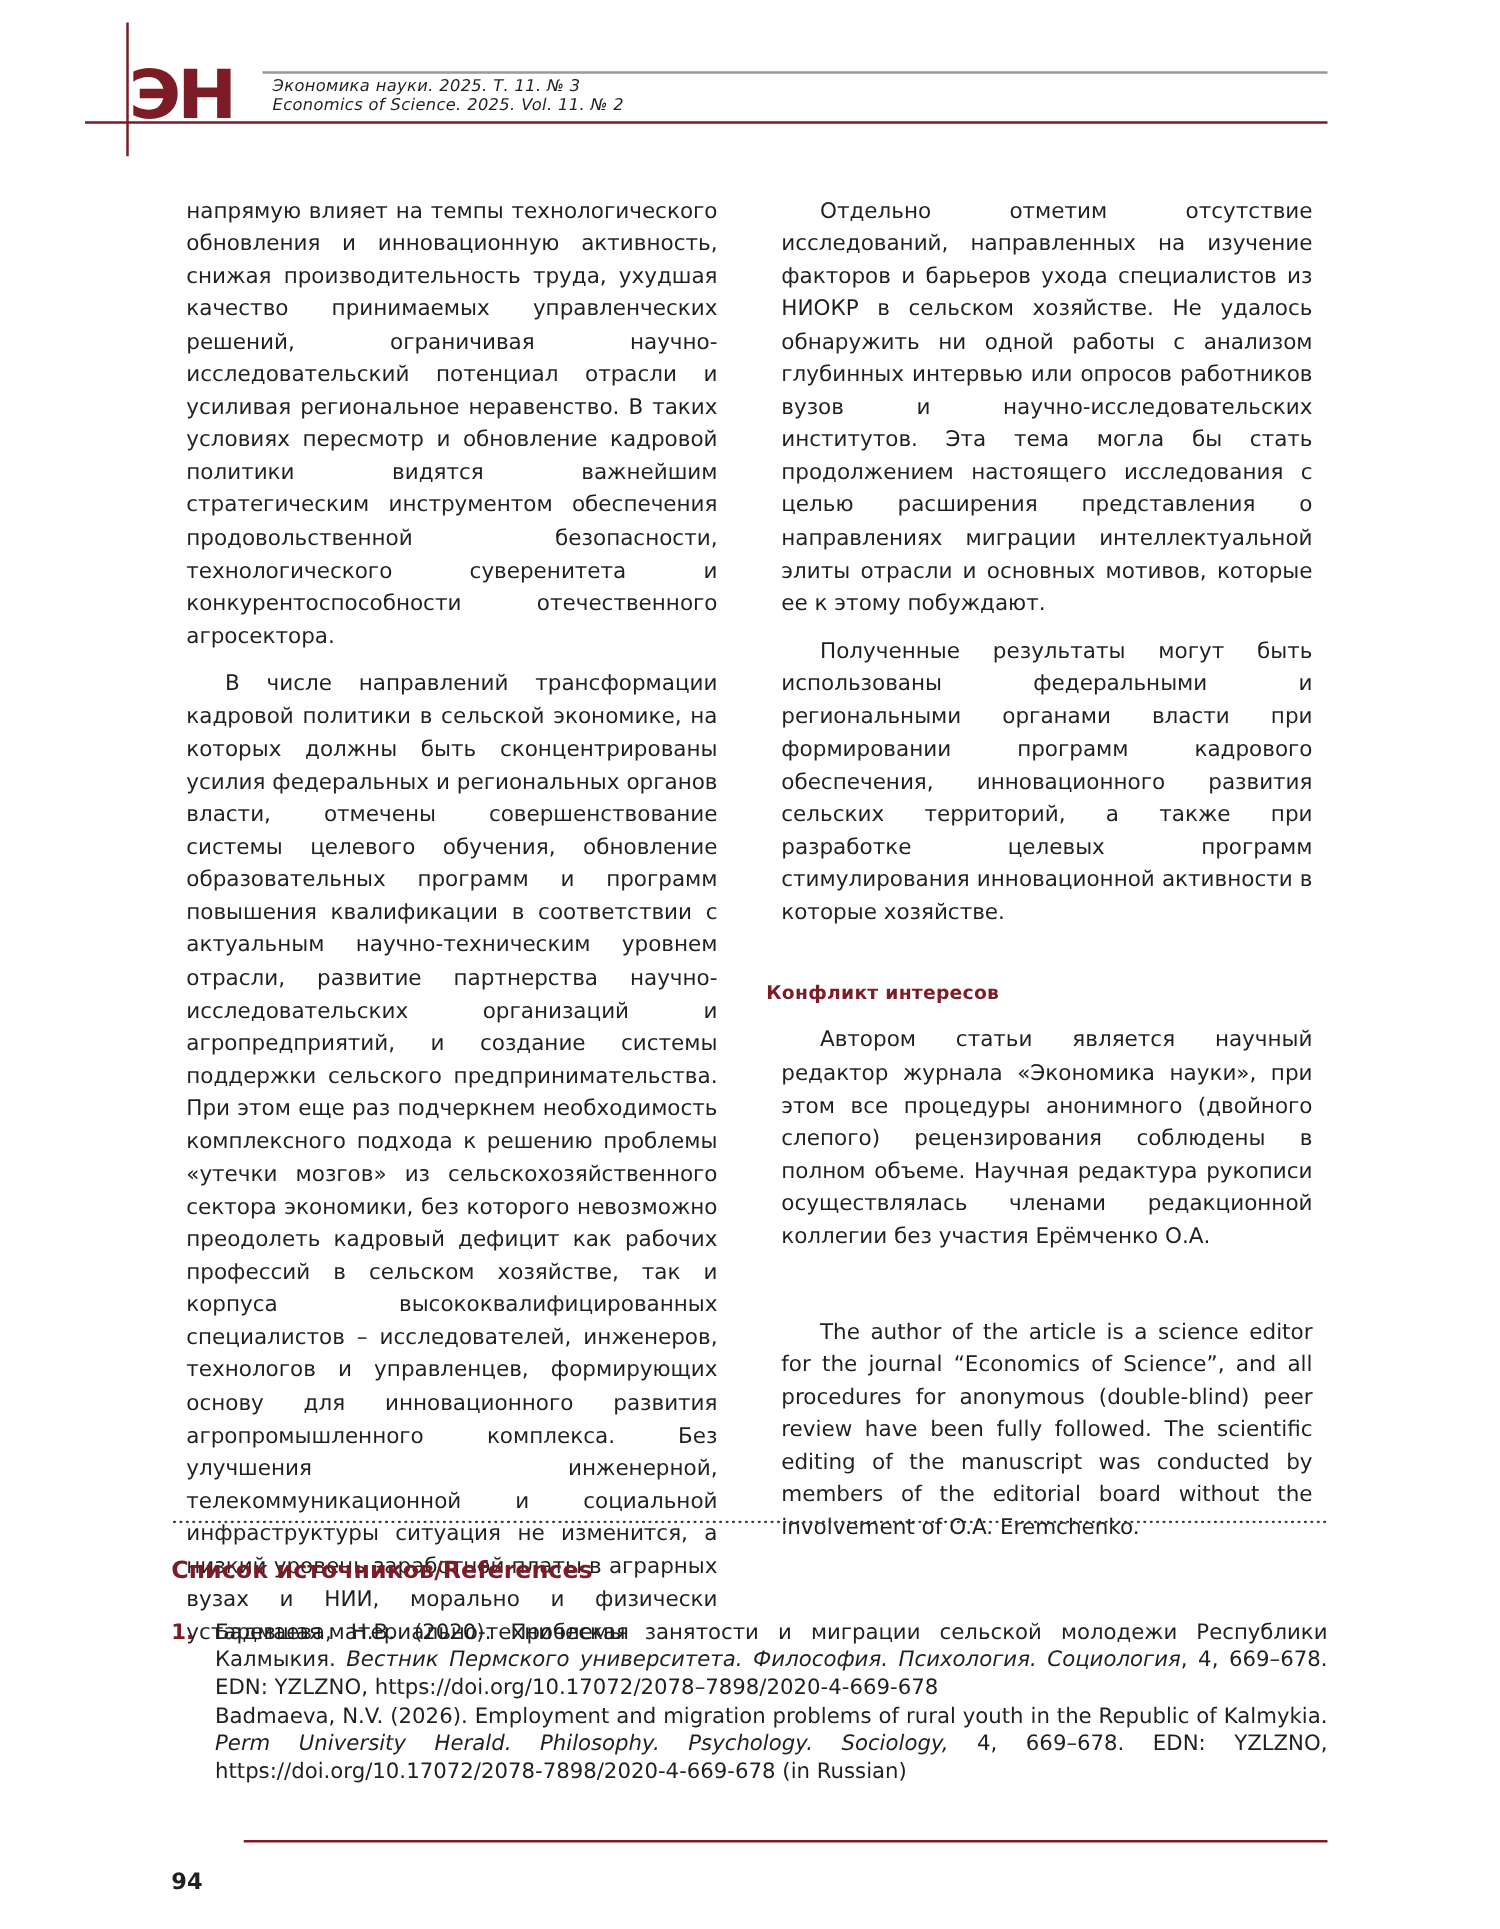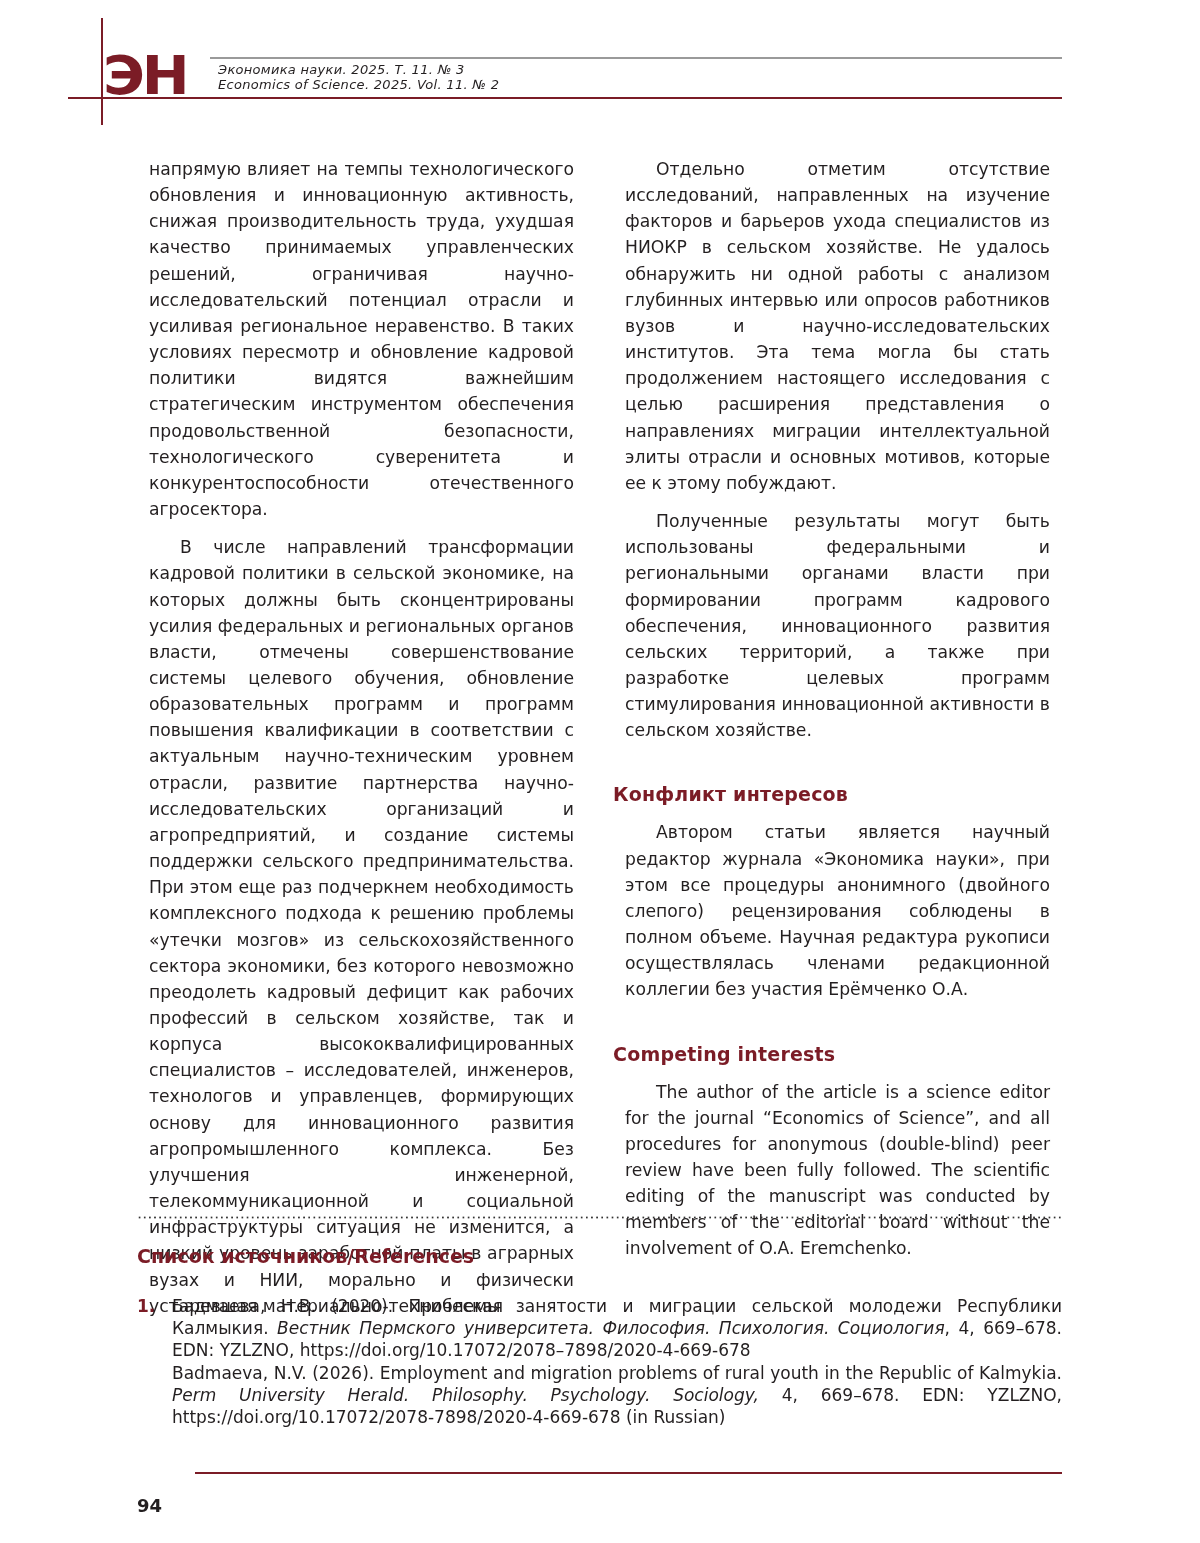--- a/index.html
+++ b/index.html
@@ -17,21 +17,21 @@
              font-style: italic; font-size: 13px; line-height: 15px; color: #231f20; letter-spacing: 0.3px; }
 
   
   .col { position: absolute; top: 144px; width: 449px; font-family: "DejaVu Sans", sans-serif;
          font-size: 17.2px; line-height: 26.15px; color: #231f20; text-align: justify; hyphens: manual; }
   .col.left { left: 137px; }
   .col.right { left: 613px; }
   .col p { margin: 12px; }
   .col p.indent { text-indent: 31px; }
   .section-title { font-family: "DejaVu Sans", sans-serif; font-weight: bold; color: #7b1c26;
-                   font-size: 19px; line-height: 26px; letter-spacing: 0.2px; }
+                   font-size: 15px; line-height: 26px; letter-spacing: 0.2px; }
   .gap { height: 26px; }
 
   
   .dots { position: absolute; left: 137px; top: 1216px; width: 925px; height: 3px;
           background-image: radial-gradient(circle, #333 0.9px, transparent 1.2px);
           background-size: 5.15px 3px; background-repeat: repeat-x; }
   .refs-title { position: absolute; left: 137px; top: 1243px; font-family: "DejaVu Sans", sans-serif;
                 font-weight: bold; font-size: 19px; line-height: 26px; color: #7b1c26; }
   .ref-num { position: absolute; left: 137px; top: 1295px; font-family: "DejaVu Sans", sans-serif;
              font-weight: bold; font-size: 17px; line-height: 22px; color: #7b1c26; }
@@ -57,26 +57,25 @@
   <div>Economics of Science. 2025. Vol. 11. № 2</div>
 </div>
 
 <div class="col left">
   <p>напрямую влияет на темпы технологического обновления и инновационную активность, снижая производительность труда, ухудшая качество принимаемых управленческих решений, ограничивая научно-исследовательский потенциал отрасли и усиливая региональное неравенство. В таких условиях пересмотр и обновление кадровой политики видятся важнейшим стратегическим инструментом обеспечения продовольственной безопасности, технологического суверенитета и конкурентоспособности отечественного агросектора.</p>
   <p class="indent">В числе направлений трансформации кадровой политики в сельской экономике, на которых должны быть сконцентрированы усилия федеральных и региональных органов власти, отмечены совершенствование системы целевого обучения, обновление образовательных программ и программ повышения квалификации в соответствии с актуальным научно-техническим уровнем отрасли, развитие партнерства научно-исследовательских организаций и агропредприятий, и создание системы поддержки сельского предпринимательства. При этом еще раз подчеркнем необходимость комплексного подхода к решению проблемы «утечки мозгов» из сельскохозяйственного сектора экономики, без которого невозможно преодолеть кадровый дефицит как рабочих профессий в сельском хозяйстве, так и корпуса высококвалифицированных специалистов – исследователей, инженеров, технологов и управленцев, формирующих основу для инновационного развития агропромышленного комплекса. Без улучшения инженерной, телекоммуникационной и социальной инфраструктуры ситуация не изменится, а низкий уровень заработной платы в аграрных вузах и НИИ, морально и физически устаревшая материально-техническая</p>
 </div>
 
 <div class="col right">
   <p class="indent">Отдельно отметим отсутствие исследований, направленных на изучение факторов и барьеров ухода специалистов из НИОКР в сельском хозяйстве. Не удалось обнаружить ни одной работы с анализом глубинных интервью или опросов работников вузов и научно-исследовательских институтов. Эта тема могла бы стать продолжением настоящего исследования с целью расширения представления о направлениях миграции интеллектуальной элиты отрасли и основных мотивов, которые ее к этому побуждают.</p>
-  <p class="indent">Полученные результаты могут быть использованы федеральными и региональными органами власти при формировании программ кадрового обеспечения, инновационного развития сельских территорий, а также при разработке целевых программ стимулирования инновационной активности в сельском хозяйстве.</p>
+  <p class="indent">Полученные результаты могут быть использованы федеральными и региональными органами власти при формировании программ кадрового обеспечения, инновационного развития сельских территорий, а также при разработке целевых программ стимулирования инновационной активности в которые хозяйстве.</p>
   <div class="gap"></div>
   <div class="section-title">Конфликт интересов</div>
   <p class="indent">Автором статьи является научный редактор журнала «Экономика науки», при этом все процедуры анонимного (двойного слепого) рецензирования соблюдены в полном объеме. Научная редактура рукописи осуществлялась членами редакционной коллегии без участия Ерёмченко О.А.</p>
   <div class="gap"></div>
-  <div class="section-title">Competing interests</div>
   <p class="indent">The author of the article is a science editor for the journal “Economics of Science”, and all procedures for anonymous (double-blind) peer review have been fully followed. The scientific editing of the manuscript was conducted by members of the editorial board without the involvement of O.A. Eremchenko.</p>
 </div>
 
 <div class="dots"></div>
 <div class="refs-title">Список источников/References</div>
 <div class="ref-num">1.</div>
 <div class="ref-body">
   <p><span>Бадмаева, Н.В. (2020). Проблемы занятости и миграции сельской молодежи Республики Калмыкия. </span><i>Вестник Пермского университета. Философия. Психология. Социология</i><span>, 4, 669–678. EDN: YZLZNO, https://doi.org/10.17072/2078–7898/2020-4-669-678</span></p>
   <p><span>Badmaeva, N.V. (2026). Employment and migration problems of rural youth in the Republic of Kalmykia. </span><i>Perm University Herald. Philosophy. Psychology. Sociology,</i><span> 4, 669–678. EDN: YZLZNO, https://doi.org/10.17072/2078-7898/2020-4-669-678 (in Russian)</span></p>
 </div>

